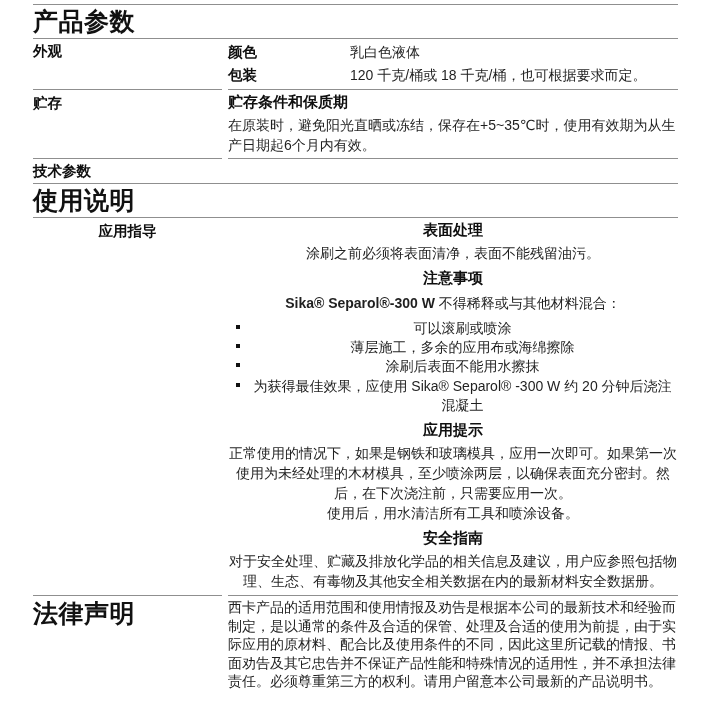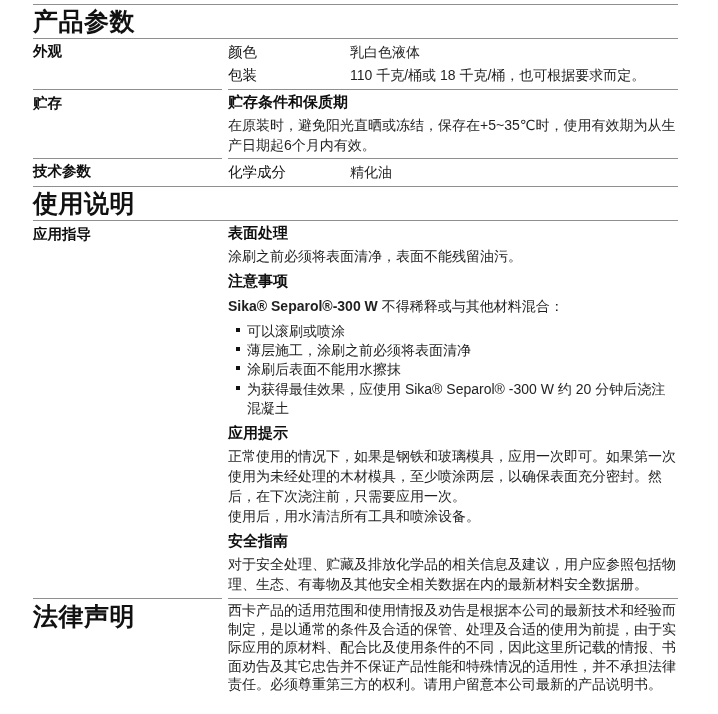--- a/index.html
+++ b/index.html
@@ -19,21 +19,21 @@
     font-size:25px;line-height:27px;font-weight:600;color:#111;
     margin:0;padding:3px 0;letter-spacing:0.5px;
   }
   .row{display:flex;align-items:flex-start;}
   .col-l{width:189px;margin-right:6px;flex:none;}
   .col-r{flex:1;min-width:0;}
   .row-label{font-weight:bold;font-size:14.5px;line-height:20px;color:#0f0f0f;}
 
   
   .kv{display:flex;line-height:23px;}
-  .kv .k{width:122px;flex:none;font-weight:normal;font-size:14.5px;color:#0f0f0f;}
+  .kv .k{width:122px;flex:none;font-weight:bold;font-size:14.5px;color:#0f0f0f;}
   .kv .v{flex:1;font-size:14px;}
 
   .pt2{padding-top:2px;} .pt3{padding-top:3px;} .pb2{padding-bottom:2px;} .pb3{padding-bottom:3px;justify-content:flex-end;}
 
   .sub{font-weight:bold;font-size:15px;line-height:18px;color:#0f0f0f;margin:6px 0 4px;}
   .sub:first-child{margin-top:0;}
   .para{font-size:14px;line-height:20px;margin:0;}
   .intro-line{font-size:14px;line-height:20px;margin:6px 0;}
   .intro-line .strong{font-weight:bold;}
 
@@ -64,21 +64,21 @@
 
   <div class="row pt2 pb2">
     <div class="col-l row-label">外观</div>
     <div class="col-r">
       <div class="kv">
         <span class="k">颜色</span>
         <span class="v">乳白色液体</span>
       </div>
       <div class="kv">
         <span class="k">包装</span>
-        <span class="v">110 千克/桶或 18 千克/桶，也可根据要求而定。</span>
+        <span class="v">120 千克/桶或 18 千克/桶，也可根据要求而定。</span>
       </div>
     </div>
   </div>
 
   <div class="gap-rule">
     <div class="seg-l"></div>
       <div class="seg-r"></div>
   </div>
 
   <div class="row pt3 pb3">
@@ -90,46 +90,42 @@
   </div>
 
   <div class="gap-rule">
     <div class="seg-l"></div>
       <div class="seg-r"></div>
   </div>
 
   <div class="row pt2 pb2">
     <div class="col-l row-label">技术参数</div>
     <div class="col-r">
-      <div class="kv">
-        <span class="k">化学成分</span>
-        <span class="v">精化油</span>
-      </div>
     </div>
   </div>
 
   <hr class="rule-full">
 
   <h1 class="section-title">使用说明</h1>
 
   <hr class="rule-full">
 
-  <div class="row pt3" style="padding-bottom:4px;">
+  <div class="row pt3" style="padding-bottom:4px;text-align:center;">
     <div class="col-l row-label">应用指导</div>
     <div class="col-r">
 
       <div class="sub">表面处理</div>
       <p class="para">涂刷之前必须将表面清净，表面不能残留油污。</p>
 
       <div class="sub">注意事项</div>
       <p class="intro-line"><span class="strong">Sika® Separol®-300 W</span><span> 不得稀释或与其他材料混合：</span></p>
 
       <ul class="bullets">
         <li><span class="sq"></span><span>可以滚刷或喷涂</span></li>
-        <li><span class="sq"></span><span>薄层施工，涂刷之前必须将表面清净</span></li>
+        <li><span class="sq"></span><span>薄层施工，多余的应用布或海绵擦除</span></li>
         <li><span class="sq"></span><span>涂刷后表面不能用水擦抹</span></li>
         <li><span class="sq"></span><span>为获得最佳效果，应使用 Sika® Separol® -300 W 约 20 分钟后浇注混凝土</span></li>
       </ul>
 
       <div class="sub">应用提示</div>
       <p class="para">正常使用的情况下，如果是钢铁和玻璃模具，应用一次即可。如果第一次使用为未经处理的木材模具，至少喷涂两层，以确保表面充分密封。然后，在下次浇注前，只需要应用一次。</p>
 
       <p class="para">使用后，用水清洁所有工具和喷涂设备。</p>
 
       <div class="sub">安全指南</div>

